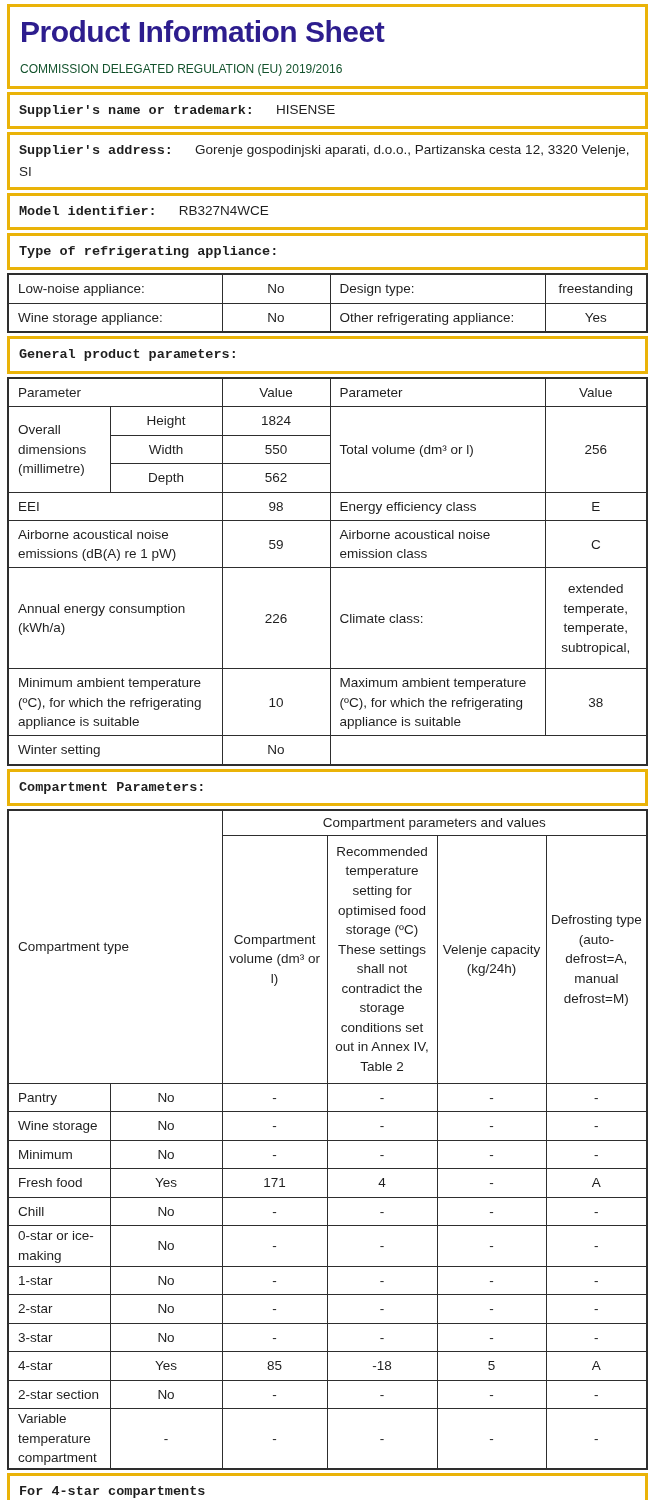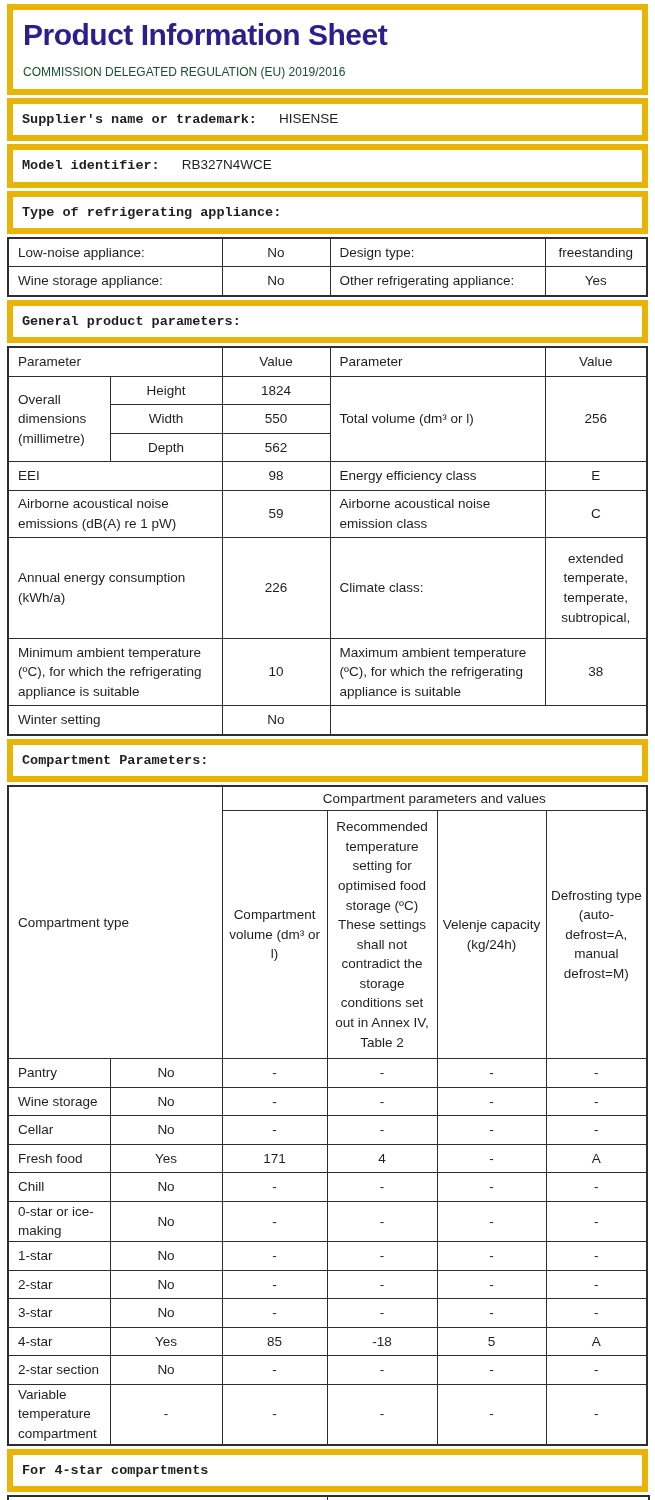--- a/index.html
+++ b/index.html
@@ -5,21 +5,21 @@
   html, body { margin:0; padding:0; background:#ffffff; }
   body {
     width:655px;
     font-family:"Liberation Sans", sans-serif;
     color:#1f1f1f;
     -webkit-font-smoothing:antialiased;
   }
   .sheet { padding:4px 7px 6px 7px; }
 
   .box {
-    border:6px solid #eab308;
+    border:3px solid #eab308;
     margin-bottom:3px;
     background:#fff;
     box-sizing:border-box;
     width:641px;
   }
   .label-row { padding:5px 9px; font-size:13.5px; line-height:1.5; }
   .b { font-weight:bold;font-family:Liberation Mono, monospace; }
   .v { margin-left:22px; font-weight:normal; }
 
   .title-box { padding:8px 10px 10px 10px; }
@@ -65,20 +65,23 @@
 
   <section class="box title-box">
     <h1>Product Information Sheet</h1>
     <div class="regulation">COMMISSION DELEGATED REGULATION (EU) 2019/2016</div>
   </section>
 
   <section class="box label-row">
     <span class="b">Supplier's name or trademark:</span><span class="v">HISENSE</span>
   </section>
 
+  <section class="box label-row">
+    <span class="b">Supplier's address:</span><span class="v">Gorenje gospodinjski aparati, d.o.o., Partizanska cesta 12, 3320 Velenje, SI</span>
+  </section>
 
   <section class="box label-row">
     <span class="b">Model identifier:</span><span class="v">RB327N4WCE</span>
   </section>
 
   <section class="box label-row">
     <span class="b">Type of refrigerating appliance:</span>
   </section>
 
   <table>
@@ -204,21 +207,21 @@
     </tr>
     <tr>
       <td class="pl">Wine storage</td>
       <td class="vc">No</td>
       <td class="vc">-</td>
       <td class="vc">-</td>
       <td class="vc">-</td>
       <td class="vc">-</td>
     </tr>
     <tr>
-      <td class="pl">Cellar</td>
+      <td class="pl">Minimum</td>
       <td class="vc">No</td>
       <td class="vc">-</td>
       <td class="vc">-</td>
       <td class="vc">-</td>
       <td class="vc">-</td>
     </tr>
     <tr>
       <td class="pl">Fresh food</td>
       <td class="vc">Yes</td>
       <td class="vc">171</td>

